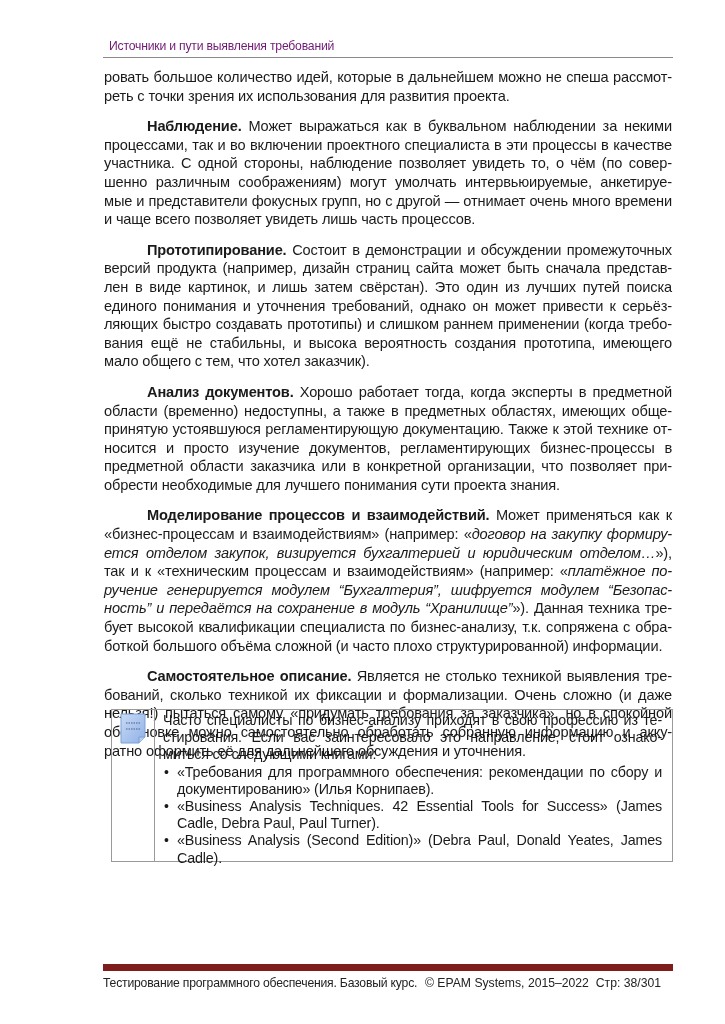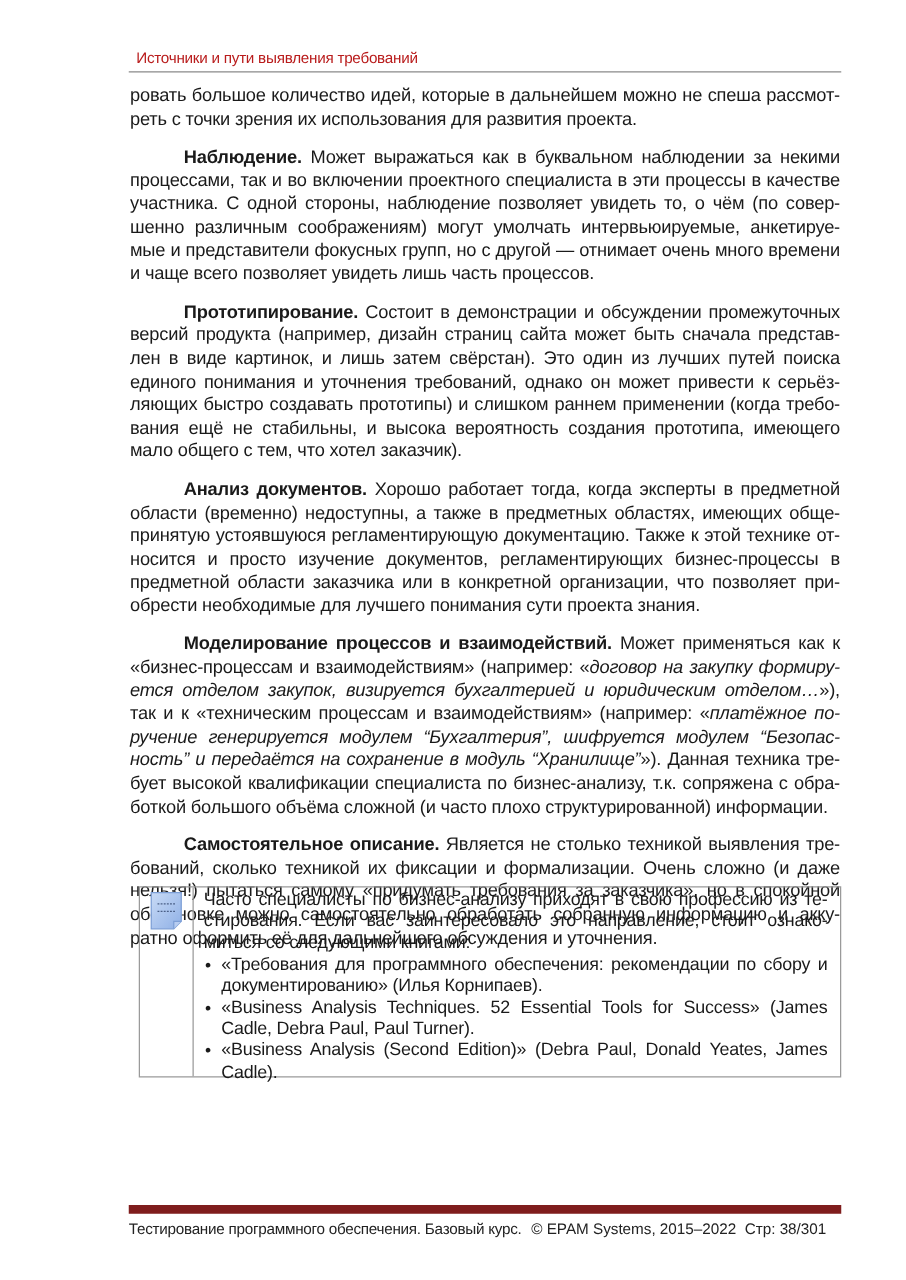--- a/index.html
+++ b/index.html
@@ -6,21 +6,21 @@
   body {
     width: 725px; height: 1024px; position: relative; overflow: hidden;
     font-family: "Liberation Sans", sans-serif; color: #1a1a1a;
   }
   .header {
     position: absolute; left: 103px; top: 38px; width: 570px;
     border-bottom: 1px solid #8a8a8a; height: 19px;
   }
   .header-title {
     position: absolute; left: 6px; top: 1px;
-    font-size: 12.2px; letter-spacing: -0.2px; color: #b91c1c;
+    font-size: 12.2px; letter-spacing: -0.2px; color: #701a75;
   }
   .content {
     position: absolute; left: 104px; top: 68px; width: 568px;
   }
   .para { margin: 0 0 6.8px 0; }
   .line {
     font-size: 14.6px; line-height: 18.6px; height: 18.6px;
     white-space: nowrap; text-align: justify; text-align-last: justify;
     letter-spacing: -0.15px;
   }
@@ -139,21 +139,21 @@
     <div class="line">стирования. Если вас заинтересовало это направление, стоит ознако-</div>
     <div class="line last">миться со следующими книгами:</div>
 
     <div class="bullet">
       <span class="bullet-dot">•</span>
       <div class="line">«Требования для программного обеспечения: рекомендации по сбору и</div>
       <div class="line last">документированию» (Илья Корнипаев).</div>
     </div>
     <div class="bullet">
       <span class="bullet-dot">•</span>
-      <div class="line">«Business Analysis Techniques. 52 Essential Tools for Success» (James</div>
+      <div class="line">«Business Analysis Techniques. 42 Essential Tools for Success» (James</div>
       <div class="line last">Cadle, Debra Paul, Paul Turner).</div>
     </div>
     <div class="bullet">
       <span class="bullet-dot">•</span>
       <div class="line">«Business Analysis (Second Edition)» (Debra Paul, Donald Yeates, James</div>
       <div class="line last">Cadle).</div>
     </div>
   </div>
 </div>
 

